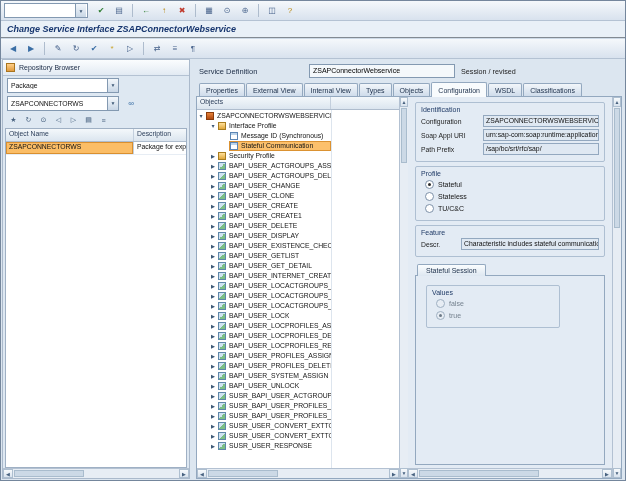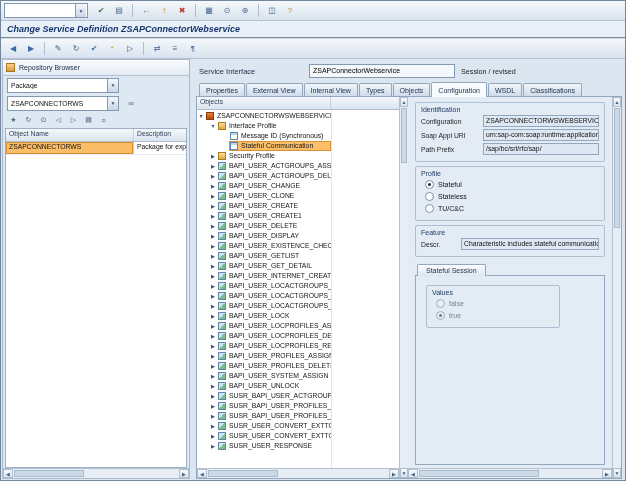--- a/index.html
+++ b/index.html
@@ -148,21 +148,21 @@
         <span class="tb-btn" style="color: rgb(70, 97, 138);">▦</span>
         <span class="tb-btn" style="color: rgb(70, 97, 138);">⊙</span>
         <span class="tb-btn" style="color: rgb(70, 97, 138);">⊕</span>
         <span class="tb-sep"></span>
         <span class="tb-btn" style="color: rgb(70, 97, 138);">◫</span>
         <span class="tb-btn" style="color: rgb(184, 134, 11);">?</span>
       </span>
   </div>
 
   <div class="title-bar">
-    <span>Change Service Definition ZSAPConnectorWebservice</span>
+    <span>Change Service Interface ZSAPConnectorWebservice</span>
   </div>
 
   <div class="app-toolbar">
     <span id="appIcons" style="display:inline-flex;align-items:center">
         <span class="tb-btn" style="color: rgb(58, 110, 165);">◀</span>
         <span class="tb-btn" style="color: rgb(58, 110, 165);">▶</span>
         <span class="tb-sep"></span>
         <span class="tb-btn" style="color: rgb(70, 97, 138);">✎</span>
         <span class="tb-btn" style="color: rgb(70, 97, 138);">↻</span>
         <span class="tb-btn" style="color: rgb(58, 110, 165);">✔</span>
@@ -220,21 +220,21 @@
         <span class="sb-thumb-h"></span>
         <span class="sb-fill"></span>
         <span class="sb-btn">▶</span>
       </div>
     </div>
 
     <div class="splitter"></div>
 
     <div class="main-panel">
       <div class="sd-row">
-        <span class="lbl">Service Interface</span>
+        <span class="lbl">Service Definition</span>
         <span class="sd-field">ZSAPConnectorWebservice</span>
         <span class="sd-status">Session / revised</span>
       </div>
 
       <div class="tabstrip" id="tabstrip">
           <span class="tab">Properties</span>
           <span class="tab">External View</span>
           <span class="tab">Internal View</span>
           <span class="tab">Types</span>
           <span class="tab">Objects</span>

